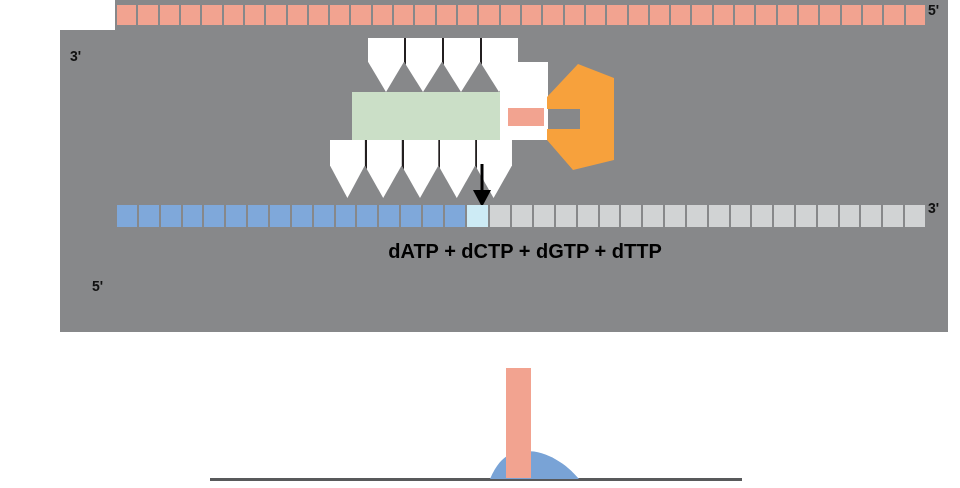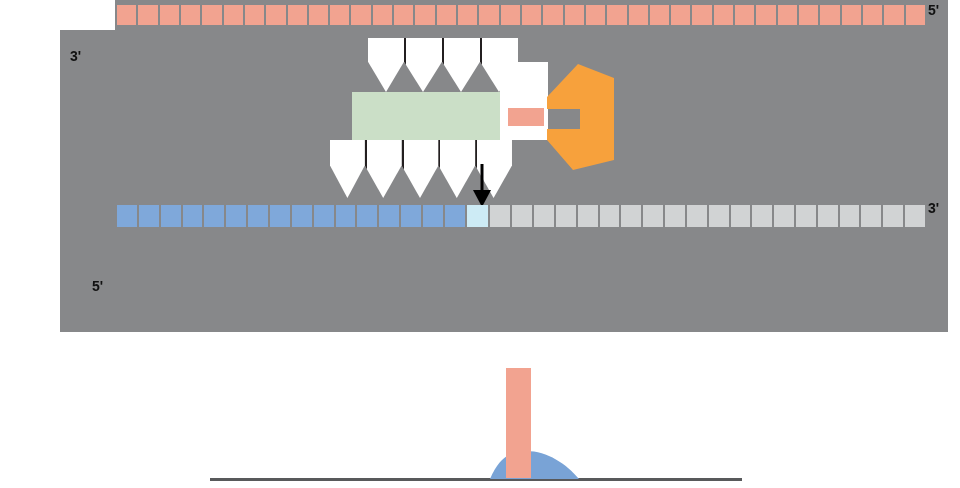--- a/index.html
+++ b/index.html
@@ -165,20 +165,21 @@
         <span class="cell"></span>
         <span class="cell"></span>
         <span class="cell"></span>
         <span class="cell"></span>
         <span class="cell"></span>
         <span class="cell"></span>
         <span class="cell"></span>
       </span>
   </div>
 
+  <div class="caption">dATP + dCTP + dGTP + dTTP</div>
 
   <span class="prime prime-lt">3'</span>
   <span class="prime prime-rt">5'</span>
   <span class="prime prime-lb">5'</span>
   <span class="prime prime-rb">3'</span>
 
   <div class="baseline"></div>
   <svg class="mound-svg" viewBox="0 0 96 30" xmlns="http://www.w3.org/2000/svg">
     <path d="M4 29 C14 6 26 1 40 1 C62 1 80 14 93 29 Z" fill="#79A3D6"></path>
   </svg>

